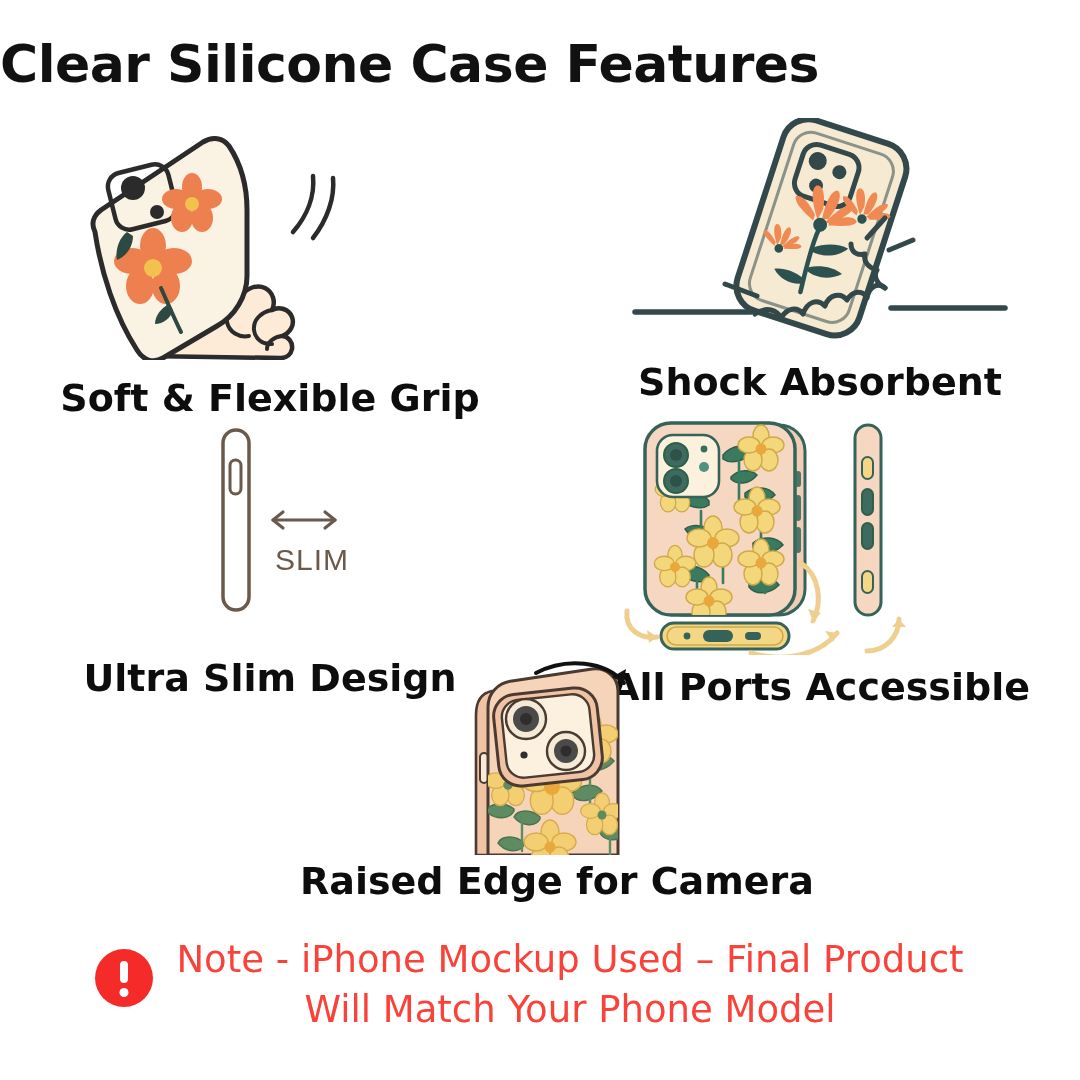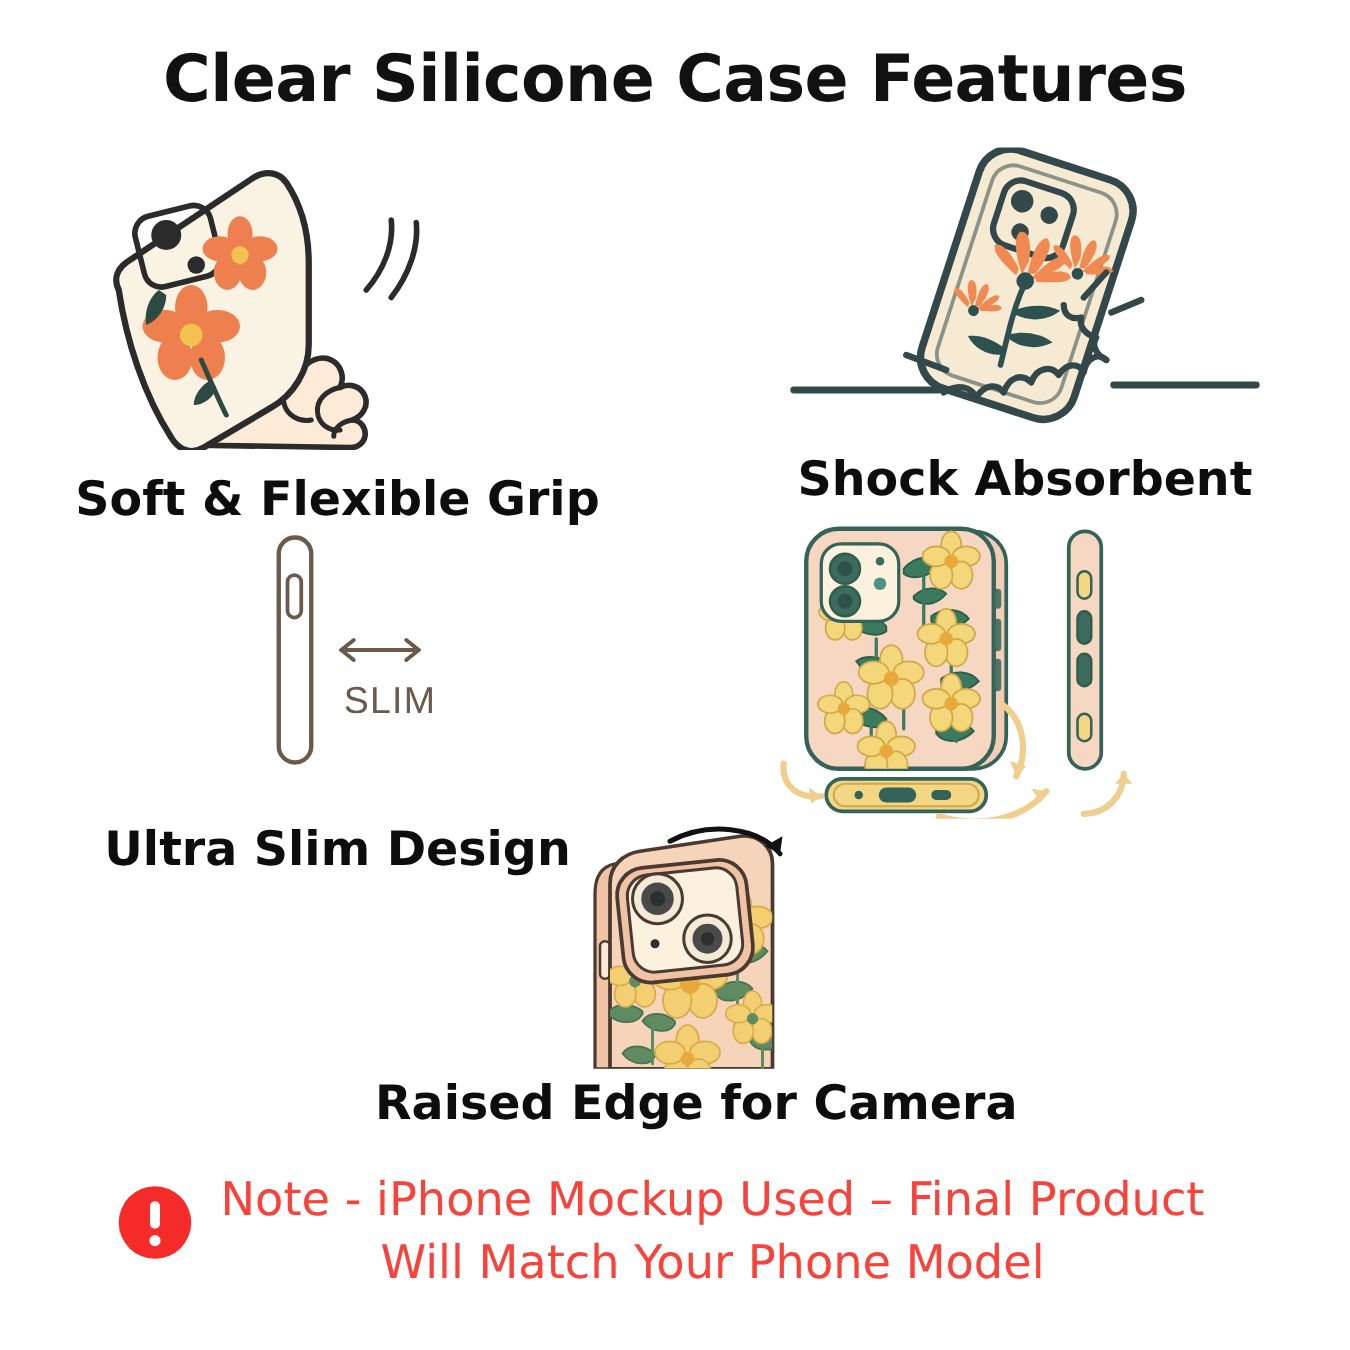--- a/index.html
+++ b/index.html
@@ -21,21 +21,21 @@
     height: 1080px;
     background: #ffffff;
   }
 
   
   .page-title {
     position: absolute;
     left: 0;
     top: 34px;
     width: 1080px;
-    text-align: center;
+    text-align: left;
     font-size: 52px;
     font-weight: bold;
     letter-spacing: -0.5px;
     color: #111111;
     font-family: "DejaVu Sans", sans-serif;
   }
 
   
   .feature {
     position: absolute;
@@ -447,20 +447,21 @@
           <path d="M262 236 C280 236 294 222 294 204"></path>
         </g>
         <g fill="#efce8e">
           <path d="M52 222 L42 215 L44 228 Z"></path>
           <path d="M208 206 L203 194 L216 198 Z"></path>
           <path d="M232 218 L220 216 L228 227 Z"></path>
           <path d="M294 204 L287 212 L301 212 Z"></path>
         </g>
       </svg>
     </div>
+    <div class="feature-label">All Ports Accessible</div>
   </div>
 
   <div class="feature" id="feature-camera">
     <div class="feature-art">
       <svg width="480" height="200" viewBox="0 0 480 200" xmlns="http://www.w3.org/2000/svg">
         <defs>
           <clipPath id="camCaseClip">
             <path d="M188 52 C188 38 198 28 212 26 L292 14 C306 12 318 22 318 36 L318 200 L188 200 Z"></path>
           </clipPath>
         </defs>

